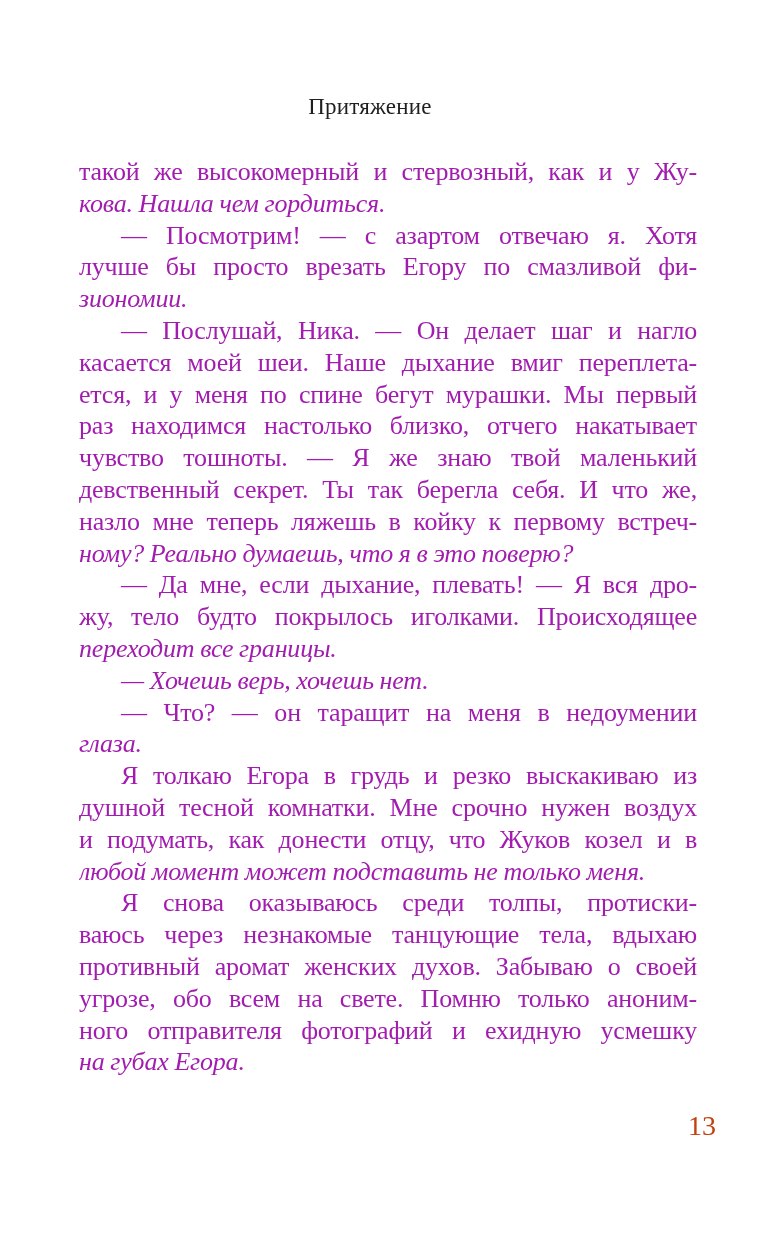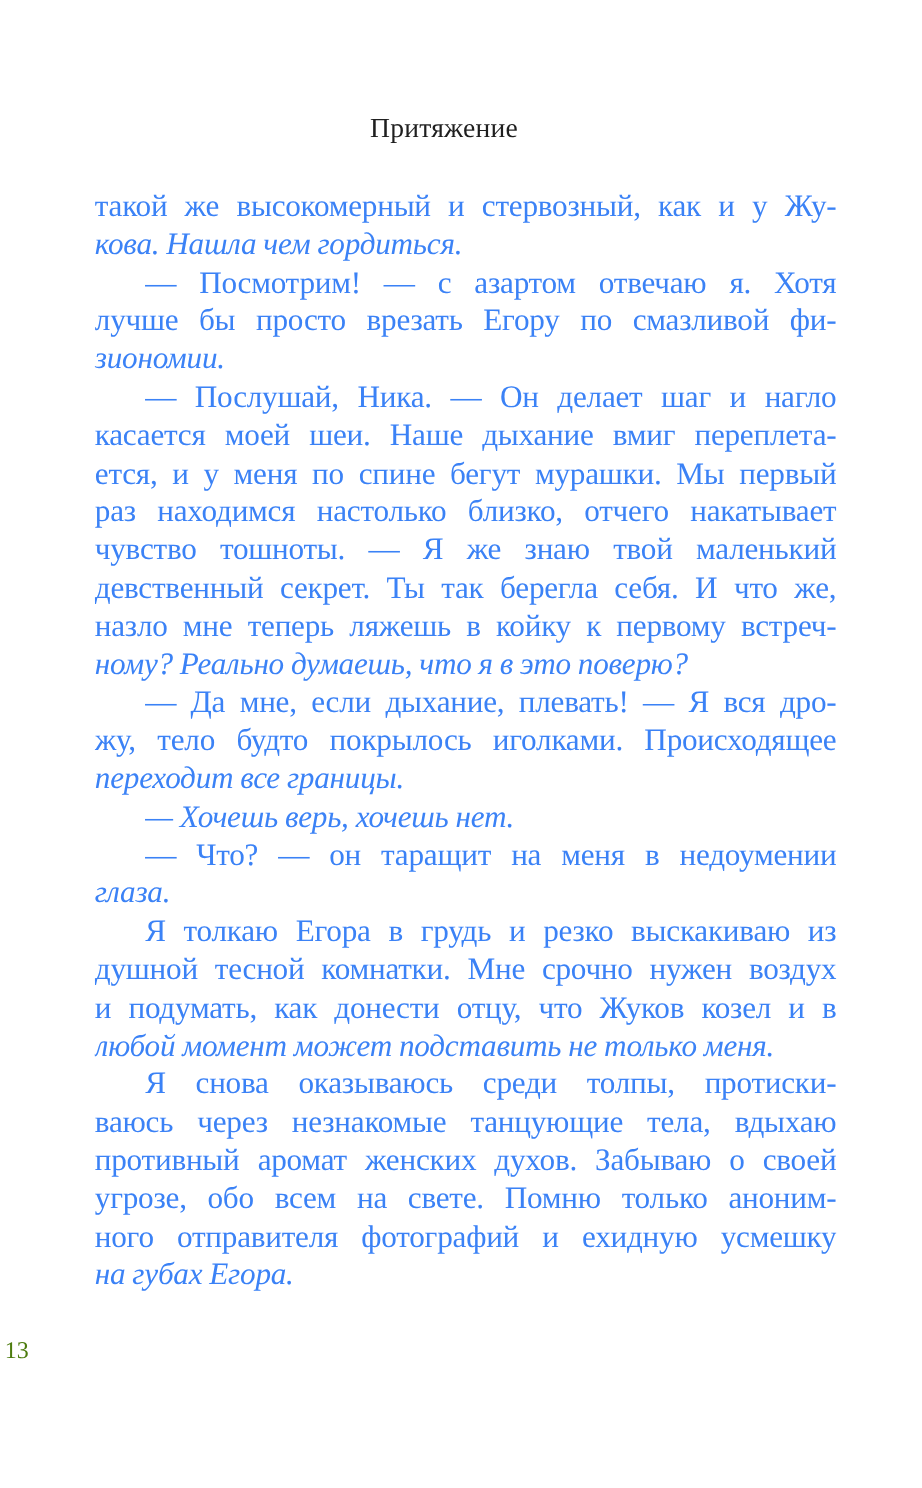--- a/index.html
+++ b/index.html
@@ -33,21 +33,21 @@
     letter-spacing: 0.2px;
     color: #1f1f1f;
   }
   .body-text {
     position: absolute;
     top: 156px;
     left: 75px;
     width: 618px;
     font-size: 26px;
     line-height: 31.8px;
-    color: #3b82f6;
+    color: #a21caf;
     word-spacing: -0.5px;
     letter-spacing: -0.2px;
   }
   .paragraph {
     margin: 0;
     padding: 0;
   }
   .text-line {
     text-align: justify;
     text-align-last: justify;
@@ -60,24 +60,24 @@
     font-style: italic;
   }
   .text-line.indent {
     text-indent: 42px;
   }
   .page-number {
     position: absolute;
     top: 1111px;
     left: 0;
     width: 712px;            
-    text-align: left;
-    font-size: 20px;
+    text-align: right;
+    font-size: 28px;
     line-height: 30px;
-    color: #4d7c0f;
+    color: #c2410c;
   }
 </style>
 </head>
 <body>
 
 <div class="book-page">
 
   <div class="running-header">Притяжение</div>
 
   <div class="body-text">

